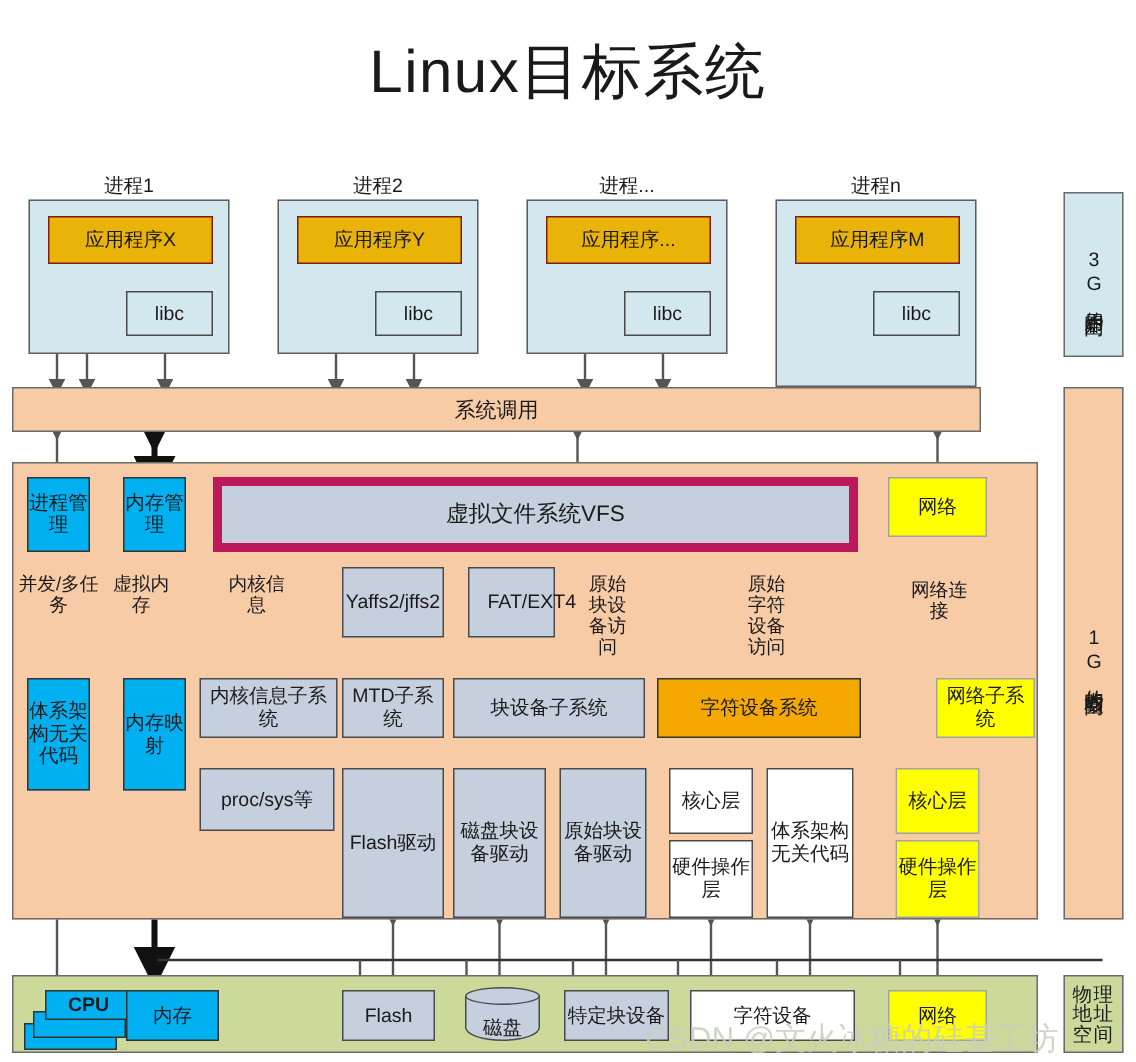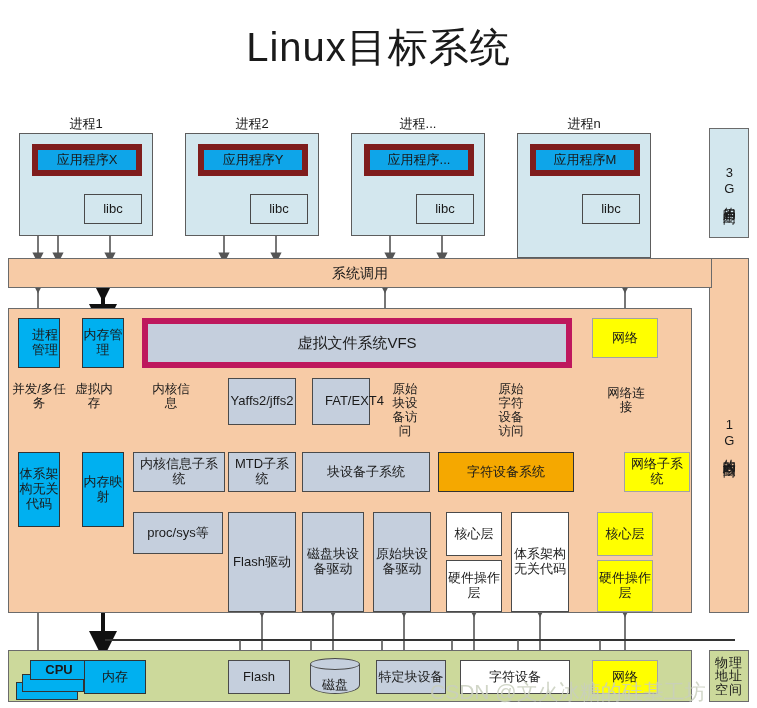--- a/index.html
+++ b/index.html
@@ -5,21 +5,21 @@
   html,body{margin:0;padding:0;background:#ffffff;}
   body{width:757px;height:708px;position:relative;overflow:hidden;
        font-family:"Liberation Sans","DejaVu Sans",sans-serif;color:#222;}
   .abs{position:absolute;box-sizing:border-box;}
   .title{left:0;top:20px;width:757px;text-align:center;font-size:40px;color:#1a1a1a;letter-spacing:1px;}
   .lbl{font-size:13px;color:#1a1a1a;text-align:center;line-height:1.15;}
   .box{border:1px solid #5a5a5a;display:flex;align-items:center;justify-content:center;
        text-align:center;font-size:13px;line-height:1.15;color:#1a1a1a;}
   .proc-outer{background:#d3e7ee;border:1px solid #5d5d5d;}
   .proc-title{font-size:13px;text-align:center;color:#1a1a1a;}
-  .app{background:#0ea5e9;border:6px solid #7f1d1d;}
+  .app{background:#eab308;border:1px solid #7f1d1d;}
   .libc{background:#d3e7ee;border:1px solid #4a4a4a;}
   .band-user{background:#d3e7ee;border:1px solid #6b6b6b;}
   .band-kernel{background:#f7cba6;border:1px solid #6b6b6b;}
   .band-hw{background:#ccd99b;border:1px solid #6b6b6b;}
   .syscall{background:#f7cba6;border:1px solid #6b6b6b;font-size:14px;}
   .cyan{background:#00b0f0;border:1px solid #333;}
   .grayblue{background:#c5cfdd;border:1px solid #4a4a4a;}
   .vfs{background:#c5cfdd;border:6px solid #be185d;font-size:15px;}
   .yellow{background:#ffff00;border:1px solid #a3a3a3;}
   .orange{background:#f5a800;border:1px solid #333;}
@@ -147,25 +147,25 @@
 <div class="abs box band-user sb" style="left:709px;top:128px;width:40px;height:110px;">
   <span class="vert">3G的用户空间</span>
 </div>
 <div class="abs box band-kernel sb" style="left:709px;top:258px;width:40px;height:355px;">
   <span class="vert">1G的的内核空间</span>
 </div>
 <div class="abs box band-hw sb" style="left:709px;top:650px;width:40px;height:52px;">
   <span class="vert" style="writing-mode:horizontal-tb;">物理地址空间</span>
 </div>
 
-<div class="abs box syscall" style="left:8px;top:258px;width:704px;height:30px;">系统调用</div>
+<div class="abs box syscall" style="left:8px;top:258px;width:646px;height:30px;">系统调用</div>
 
 <div class="abs band-kernel" style="left:8px;top:308px;width:684px;height:305px;"></div>
 
-<div class="abs box cyan" style="left:18px;top:318px;width:42px;height:50px;padding-left:12px;">进程管理</div>
+<div class="abs box cyan" style="left:18px;top:318px;width:42px;height:50px;">进程管理</div>
 <div class="abs box cyan" style="left:82px;top:318px;width:42px;height:50px;">内存管理</div>
 <div class="abs box vfs" style="left:142px;top:318px;width:430px;height:50px;">虚拟文件系统VFS</div>
 <div class="abs box yellow" style="left:592px;top:318px;width:66px;height:40px;">网络</div>
 
 <div class="lab" style="left:10px;top:382px;width:58px;">并发/多任务</div>
 <div class="lab" style="left:74px;top:382px;width:40px;">虚拟内存</div>
 <div class="lab" style="left:151px;top:382px;width:40px;">内核信息</div>
 <div class="lab" style="left:388px;top:382px;width:34px;">原始块设备访问</div>
 <div class="lab" style="left:494px;top:382px;width:34px;">原始字符设备访问</div>
 <div class="lab" style="left:606px;top:386px;width:40px;">网络连接</div>

